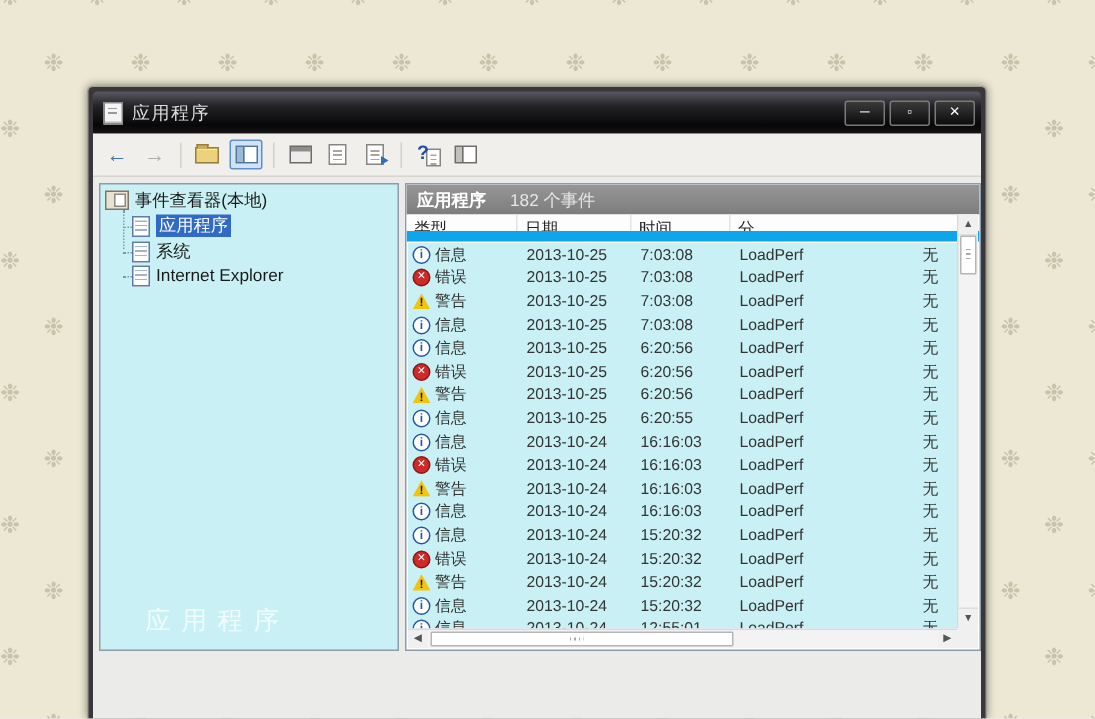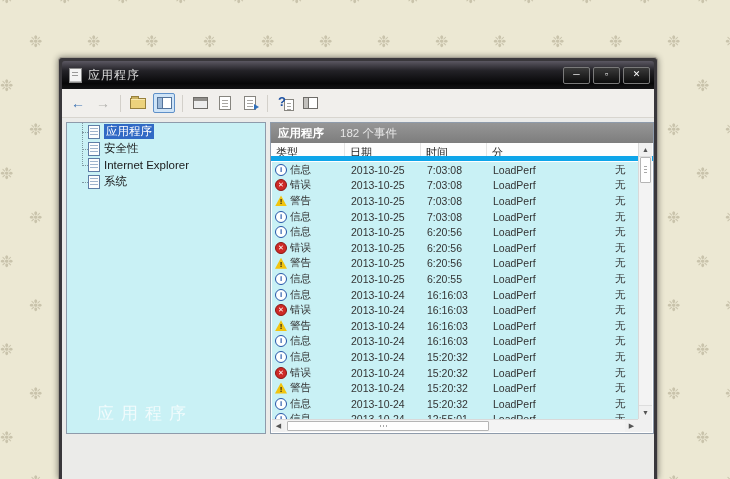--- a/index.html
+++ b/index.html
@@ -72,21 +72,21 @@
   .tree-label{white-space:nowrap;}
   .tree-item.selected .tree-label{background:#316ac5;color:#fff;padding:0 2px;}
   .watermark{position:absolute;left:30px;bottom:8px;font-size:17px;letter-spacing:7px;
         color:rgba(255,255,255,.72);white-space:nowrap;}
 
   .right-panel{left:208px;width:384px;background:#fff;overflow:hidden;}
   .res-caption{height:20px;background:linear-gradient(#969696,#7d7d7d);color:#fff;display:flex;
         align-items:center;padding-left:7px;font-size:11.5px;}
   .res-caption .cap-title{font-weight:bold;}
   .res-caption .cap-count{margin-left:16px;color:#e6e6e6;}
-  .res-header{height:18px;display:flex;background:#fdfdfd;border-bottom:5px solid #0ea5e9;
+  .res-header{height:18px;display:flex;background:#fdfdfd;border-bottom:7px solid #0ea5e9;
         font-size:11px;color:#1f1f1f;box-sizing:border-box;}
   .hcell{box-sizing:border-box;border-right:1px solid #e4e4e4;padding:2px 0 0 5px;overflow:hidden;
         white-space:nowrap;flex:none;}
   .w0{width:74px;} .w1{width:76px;} .w2{width:66px;} .w3{width:122px;} .w4{width:28px;border-right:none;}
   .res-body{position:absolute;left:1px;right:15px;top:39px;bottom:14px;background:#c9f1f5;overflow:hidden;}
   .row{display:flex;height:15.6px;align-items:center;font-size:10.5px;color:#333;}
   .cell{box-sizing:border-box;padding-left:5px;overflow:hidden;white-space:nowrap;flex:none;display:flex;
         align-items:center;}
   .cell.w0{padding-left:2px;}
   .ico{flex:none;margin:0 3px 0 1px;font-style:normal;}
@@ -311,36 +311,36 @@
         <span class="page-glyph"></span>
         <span class="q">?</span>
       </span>
       <span class="tbico window-panes">
         <span class="pane-glyph"></span>
       </span>
     </div>
 
   <div class="content">
     <div class="panel left-panel">
+      <div class="tree-root">
+        <span class="root-icon"></span>
+        <span class="tree-label">事件查看器(本地)</span>
+      </div>
       <div class="tree-children">
           <div class="tree-item selected">
             <span class="log-icon"></span>
             <span class="tree-label">应用程序</span>
           </div>
           <div class="tree-item">
             <span class="log-icon"></span>
-            <span class="tree-label">安全性</span>
+            <span class="tree-label">系统</span>
           </div>
           <div class="tree-item">
             <span class="log-icon"></span>
             <span class="tree-label">Internet Explorer</span>
-          </div>
-          <div class="tree-item">
-            <span class="log-icon"></span>
-            <span class="tree-label">系统</span>
           </div>
         </div>
       <div class="watermark">应用程序</div>
     </div>
 
     <div class="panel right-panel">
       <div class="res-caption">
         <span class="cap-title">应用程序</span>
         <span class="cap-count">182 个事件</span>
       </div>

